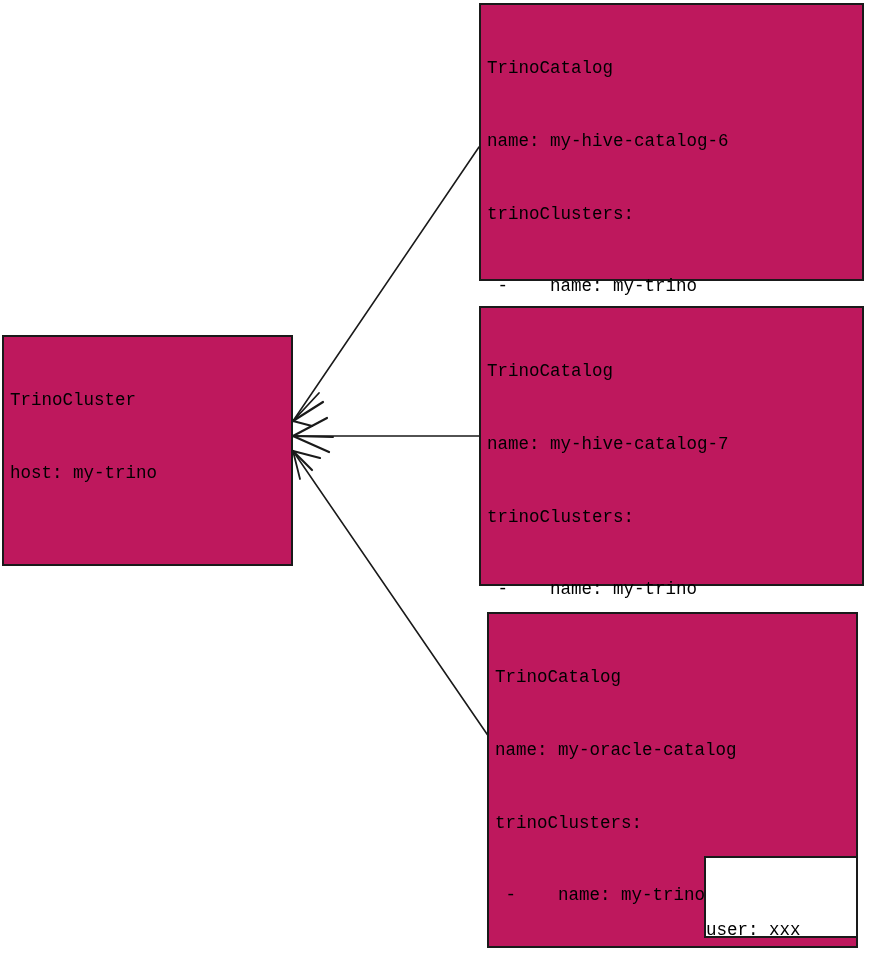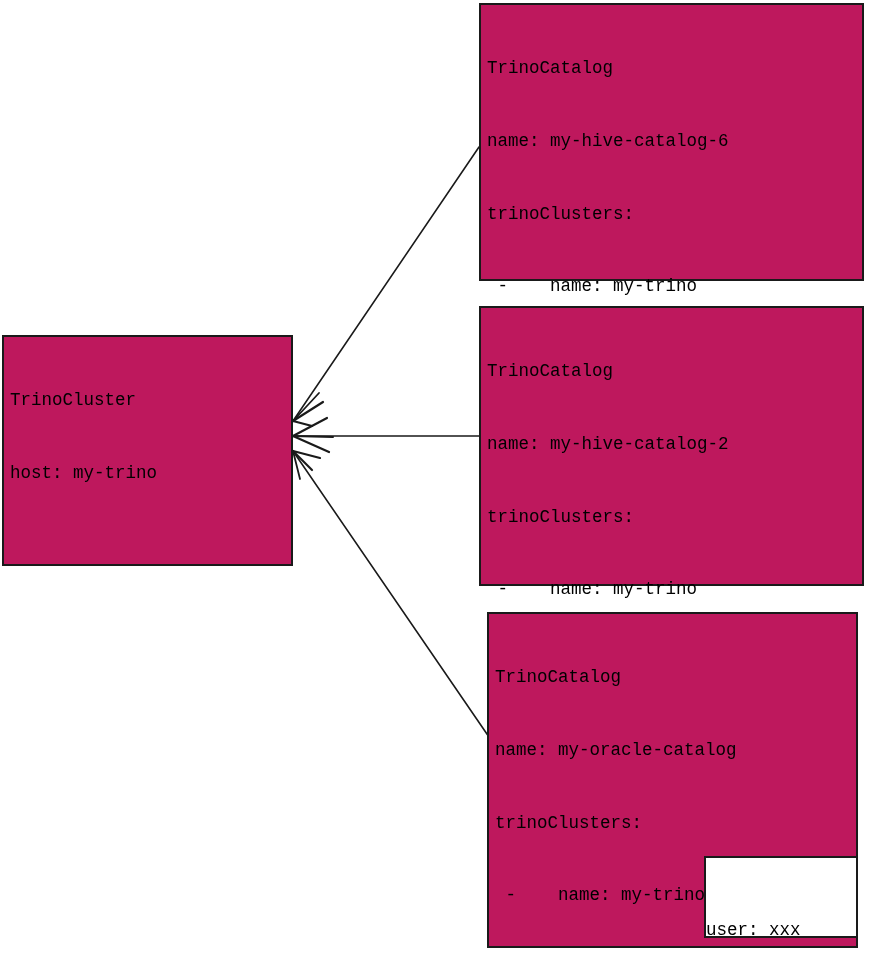--- a/index.html
+++ b/index.html
@@ -123,21 +123,21 @@
       <span class="ln">   s3: # S3ConnnectionSpec</span>
       <span class="ln">      inline:</span>
       <span class="ln">         host: minio</span>
       <span class="ln">   metastore: # whatever</span>
     </div>
   </div>
 
   <div class="node-box" style="left:479px; top:306px; width:385px; height:280px;">
     <div class="node-text">
       <span class="ln">TrinoCatalog</span>
-      <span class="ln">name: my-hive-catalog-2</span>
+      <span class="ln">name: my-hive-catalog-7</span>
       <span class="ln">trinoClusters:</span>
       <span class="ln"> -    name: my-trino</span>
       <span class="ln">hive:</span>
       <span class="ln">   hdfs:</span>
       <span class="ln">      # TBD</span>
       <span class="ln">   metastore: # whatever</span>
     </div>
   </div>
 
   <div class="node-box" style="left:487px; top:612px; width:371px; height:336px;">

